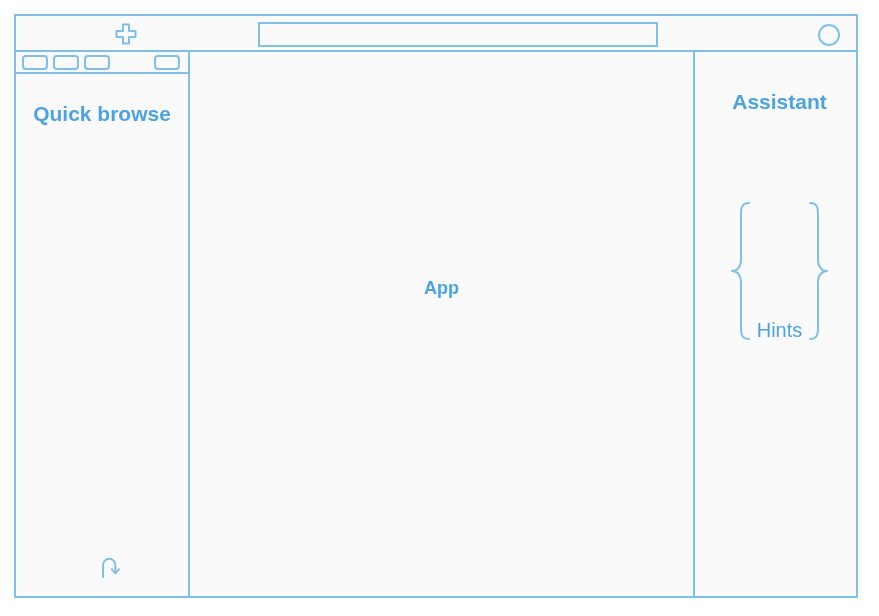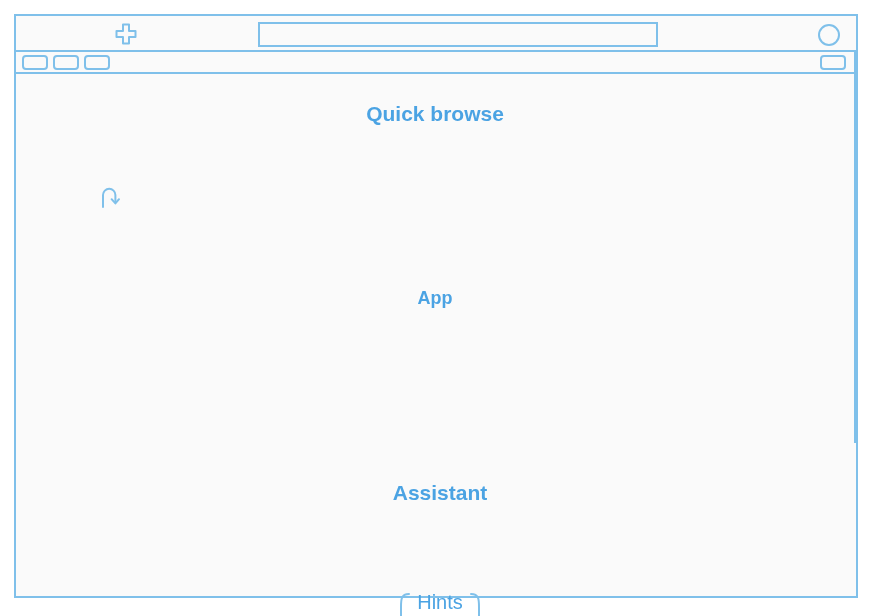--- a/index.html
+++ b/index.html
@@ -75,21 +75,21 @@
     box-sizing: border-box;
     border: 2px solid #7FC0EA;
     border-radius: 50%;
     background: transparent;
   }
 
   
   #window-body {
     flex: 1 1 auto;
     display: flex;
-    flex-direction: column;
+    flex-direction: row;
     min-height: 0;
   }
 
   
   #sidebar {
     flex: 0 0 174px;
     box-sizing: border-box;
     border-right: 2px solid #7FC0EA;
     display: flex;
     flex-direction: column;
@@ -189,21 +189,21 @@
     color: #4BA3E3;
   }
   #hints-block {
     position: absolute;
     top: 148px;
     left: 8px;
     right: 8px;
     height: 142px;
     display: flex;
     flex-direction: row;
-    align-items: flex-start;
+    align-items: flex-end;
     justify-content: center;
   }
   .brace {
     flex: 0 0 auto;
     width: 26px;
     height: 142px;
   }
   .brace svg { display: block; }
   #hints-label {
     font-size: 20px;

